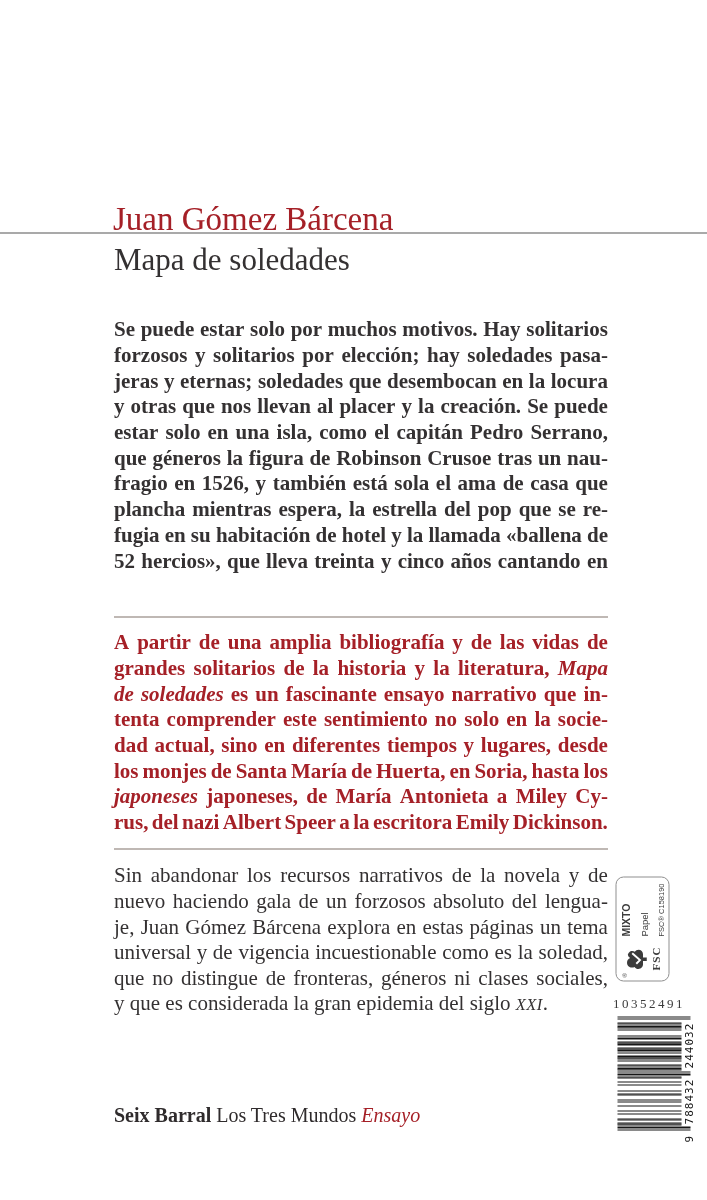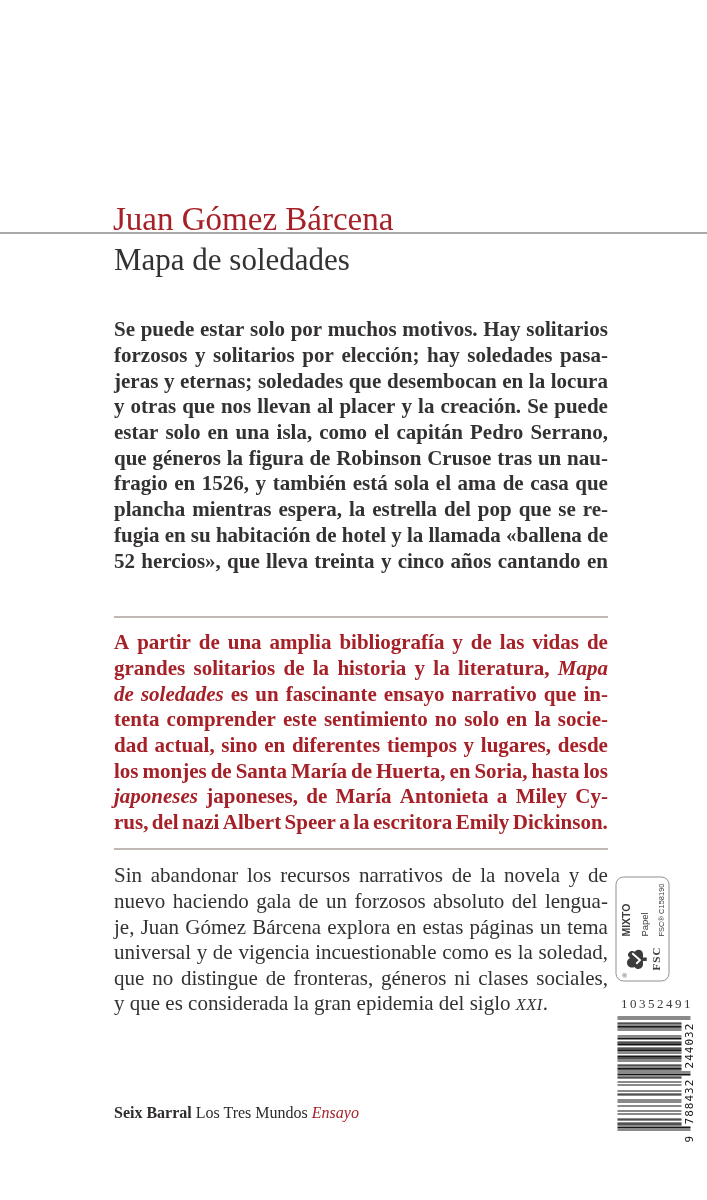--- a/index.html
+++ b/index.html
@@ -25,38 +25,38 @@
   .it{font-style:italic;}
   .sc{font-size:0.78em;letter-spacing:0.5px;font-style:italic;}
   .bold{font-weight:bold;}
   .redtx{color:var(--accent-red,#a52027);}
 
   #para1{top:317px;}
   #para2{top:630px;}
   #para3{top:863px;}
 
   
-  #imprint{left:114px;top:1104px;font-size:16px;color:#2f2b2c;}
+  #imprint{left:114px;top:1104px;font-size:20px;color:#2f2b2c;}
 
   
   #fsc{left:590px;top:902px;width:105px;height:54px;transform:rotate(-90deg);
        border:1.5px solid #8f8f8f;border-radius:8px;box-sizing:border-box;
        display:flex;align-items:center;padding:3px 6px;gap:6px;background:#fff;
        font-family:"Liberation Sans",sans-serif;color:#3c3c3c;}
   #fsc .logo-col{display:flex;flex-direction:column;align-items:center;width:32px;position:relative;}
   #fsc .reg{position:absolute;left:-3px;top:-3px;font-size:6px;}
   #fsc .wordmark{font-family:"Liberation Serif",serif;font-weight:bold;font-size:11px;letter-spacing:1px;line-height:1;}
   #fsc .txt-col{display:flex;flex-direction:column;justify-content:space-between;height:44px;flex:1;}
   #fsc .l1{font-weight:bold;font-size:10.5px;line-height:1;}
   #fsc .l2{font-size:9.5px;line-height:1;}
   #fsc .l3{font-size:7.5px;line-height:1;white-space:nowrap;}
 
   
   #prodnum{left:612px;top:996px;width:74px;text-align:center;font-size:13px;
-           letter-spacing:2.5px;color:#3a3a3a;margin-left:8px;}
+           letter-spacing:2.5px;color:#3a3a3a;}
 
   
   #barcode{left:592px;top:1041px;width:128px;height:77px;transform:rotate(-90deg);}
   #barcode-inner{position:relative;width:128px;height:77px;}
   #bars{position:absolute;left:13px;top:0;width:115px;display:flex;align-items:flex-start;}
   .mod{width:1.2105px;height:64px;}
   .mod.on{background:#161616;}
   .bdig{position:absolute;bottom:0;font-family:"DejaVu Sans Mono",monospace;font-size:11px;color:#161616;line-height:1;}
   #bdig-first{left:1px;}
   #bdig-left{left:17px;width:50px;text-align:center;letter-spacing:1px;}

